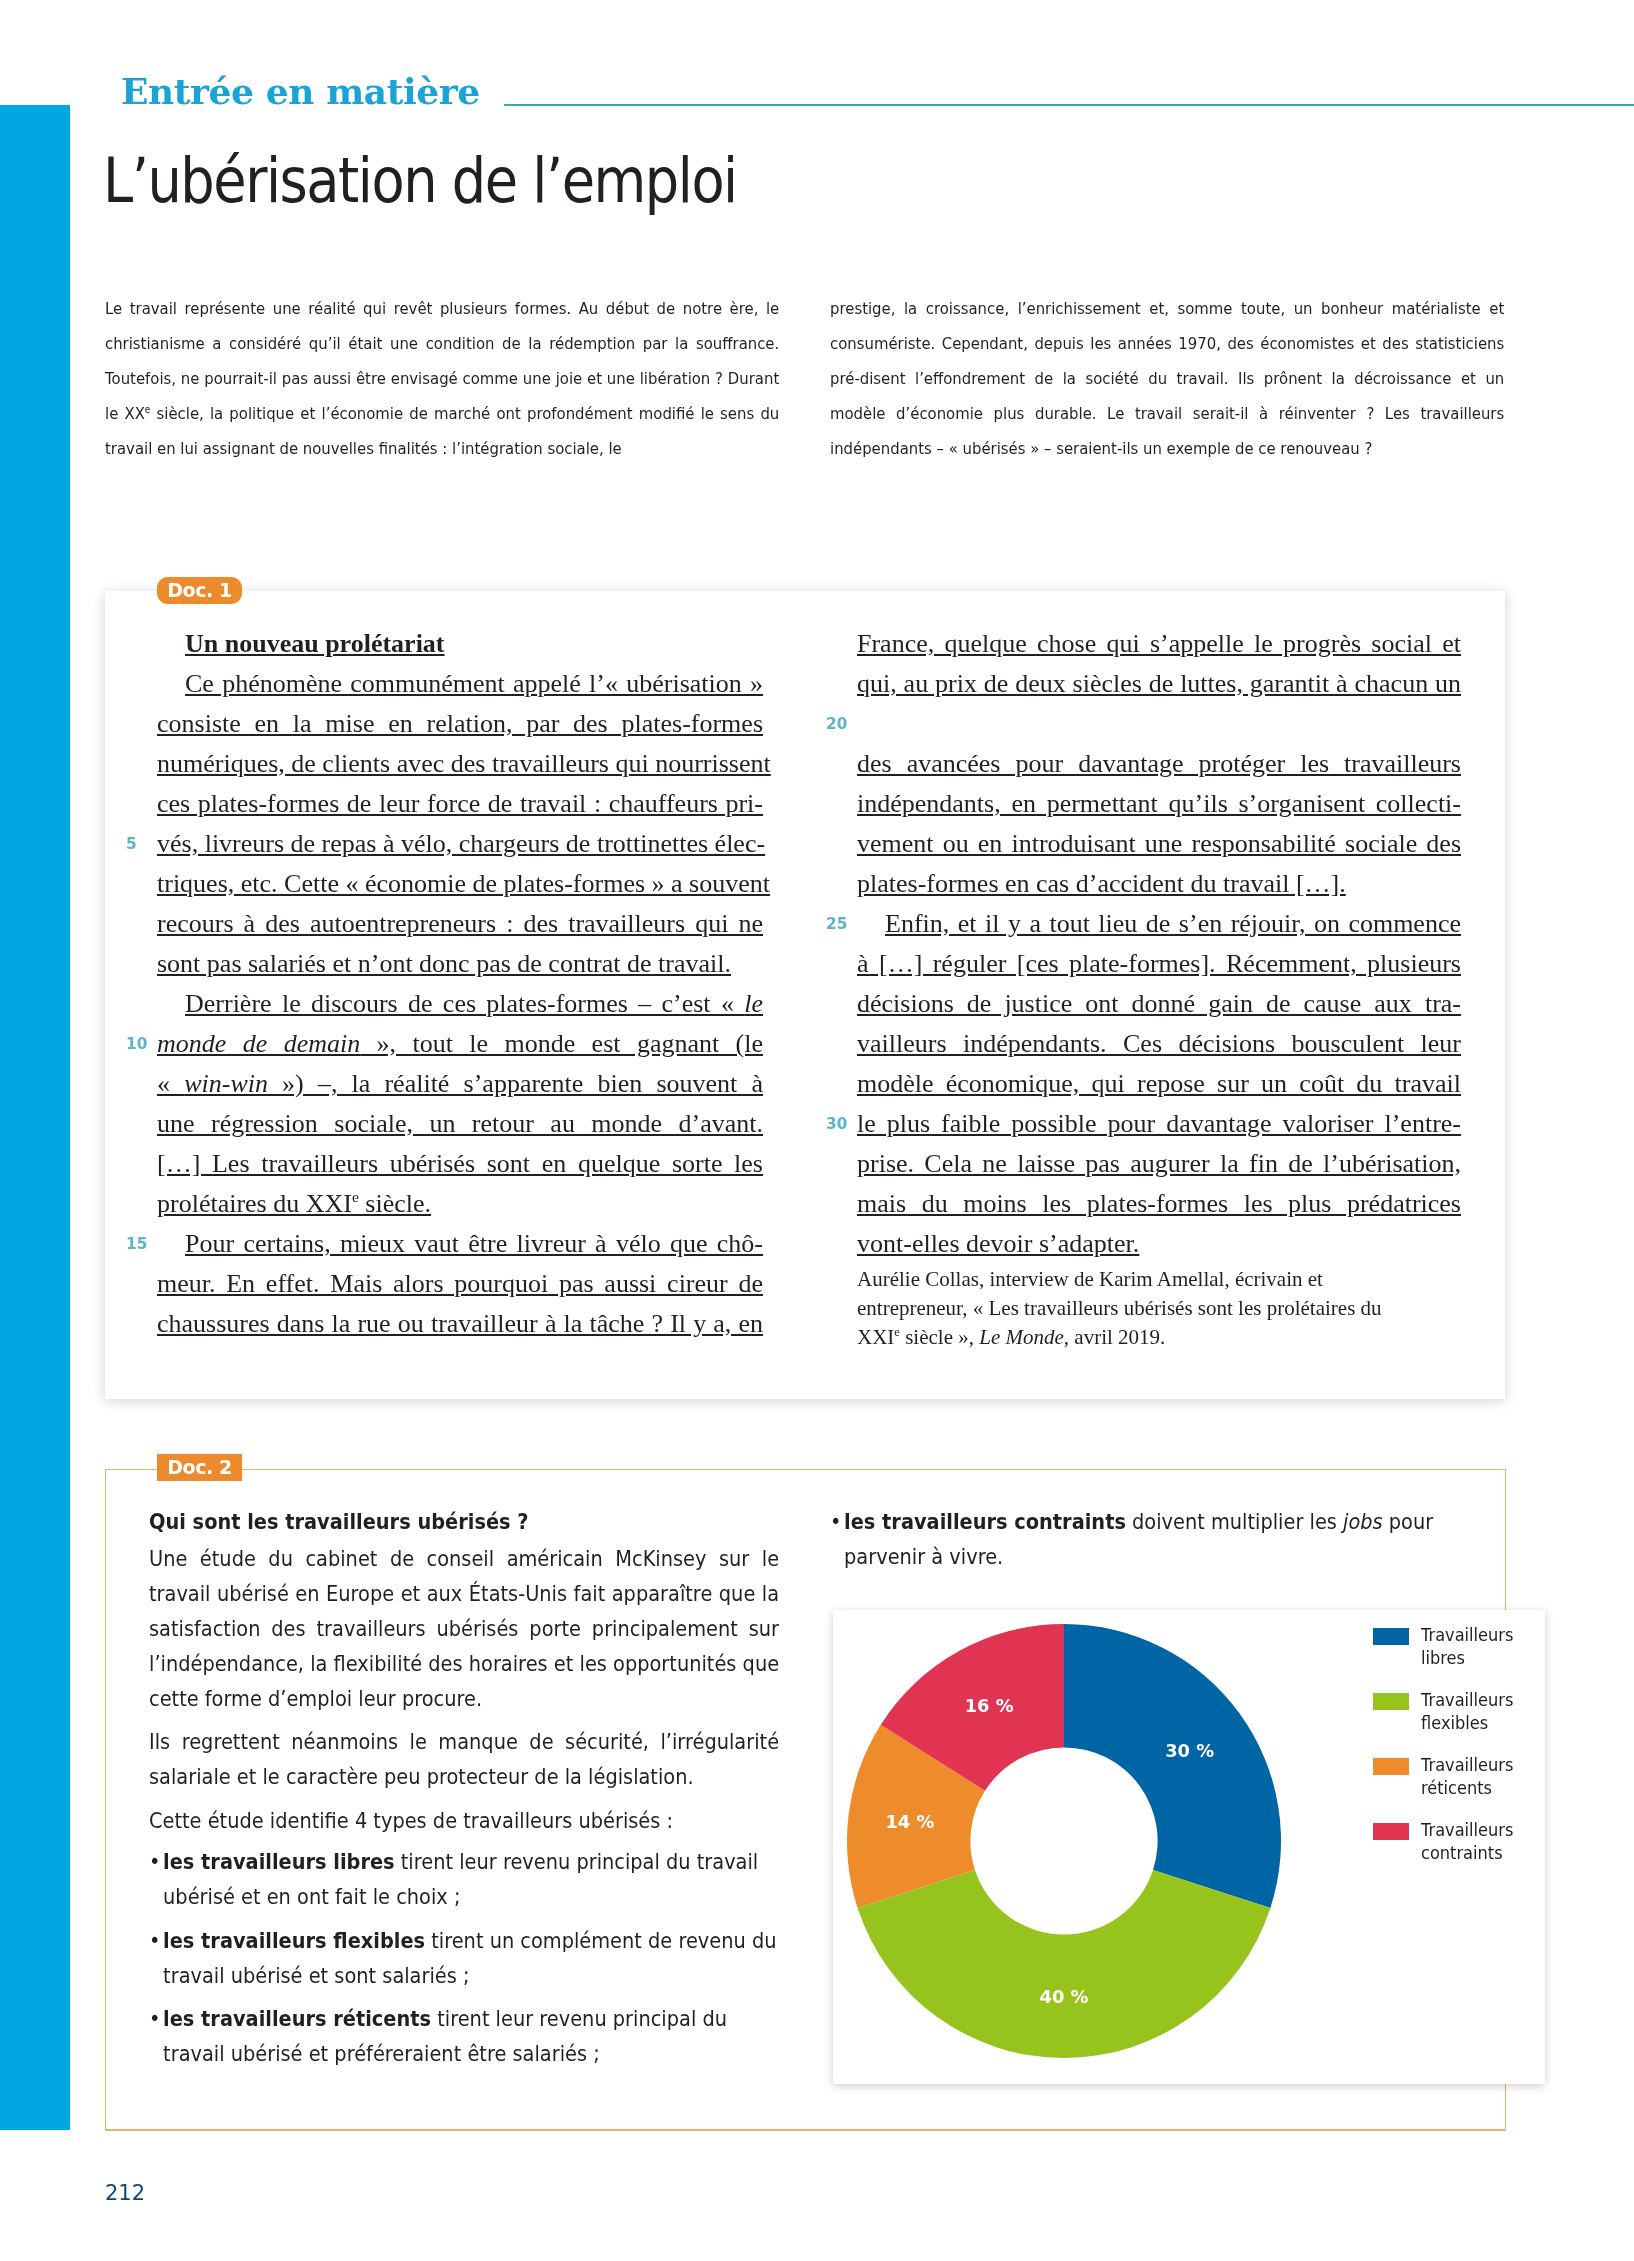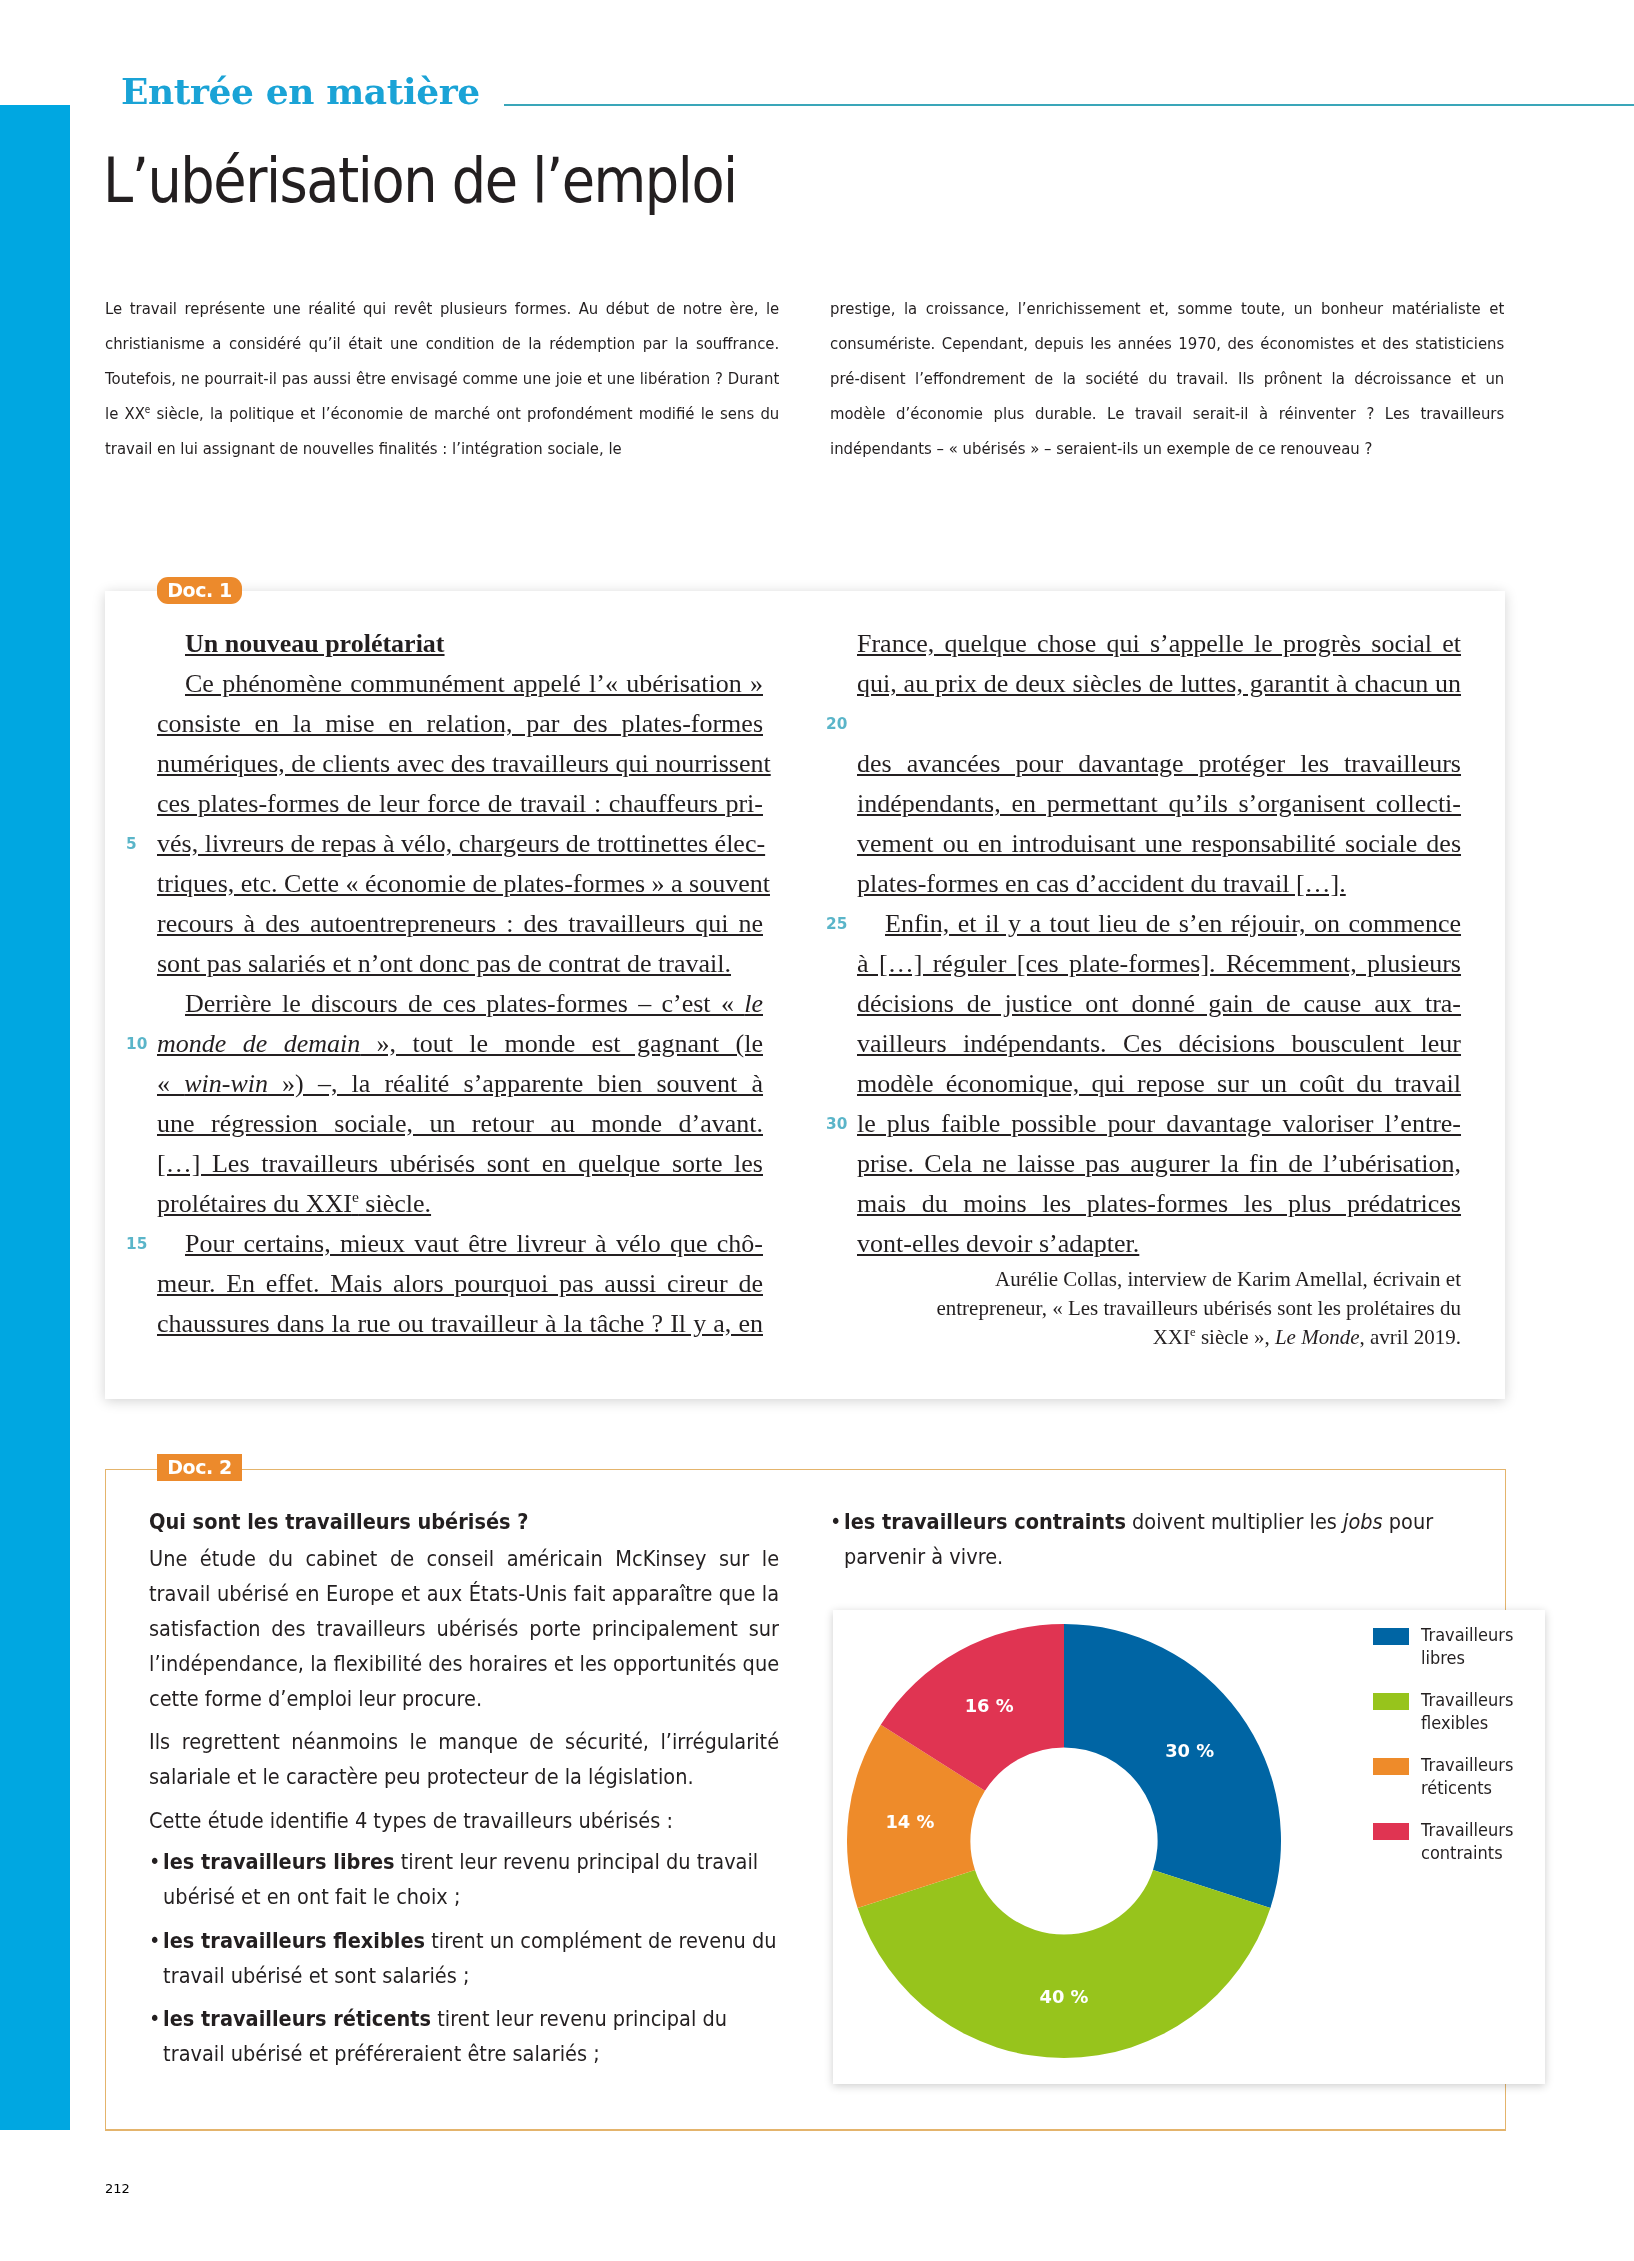--- a/index.html
+++ b/index.html
@@ -25,21 +25,21 @@
   .doc1-label { left: 157px; top: 577px; border-radius: 11px; }
 
   .serif-col { position: absolute; font-family: "Liberation Serif", serif; font-size: 26px; line-height: 40px; color: #231f20; text-decoration: underline; }
   .serif-col .ln { display: block; white-space: nowrap; text-align: justify; text-align-last: justify; height: 40px; position: relative; }
   .serif-col .ln.last { text-align-last: left; }
   .serif-col .ln.indent { padding-left: 28px; }
   .lnum { position: absolute; left: -31px; top: 0; width: 22px; text-align: left; font-family: "DejaVu Sans", sans-serif; font-weight: bold; font-size: 15.3px; color: #5ab5c9; line-height: 40px; }
   .doc1-col-left { left: 157px; top: 624px; width: 606px; }
   .doc1-col-right { left: 857px; top: 624px; width: 604px; }
   .doc1-title { font-weight: bold; font-size: 26px; padding-left: 28px; height: 40px; display: block; }
-  .source { position: absolute; left: 857px; top: 1265px; width: 604px; text-align: right; font-family: "Liberation Serif", serif; font-size: 21px; line-height: 29px; color: #231f20; }
+  .source { position: absolute; left: 857px; top: 1265px; width: 604px; text-align: left; font-family: "Liberation Serif", serif; font-size: 21px; line-height: 29px; color: #231f20; }
   .ital { font-style: italic; }
 
   
   .doc2-box { position: absolute; left: 105px; top: 1469px; width: 1401px; height: 662px; border: 1.7px solid #e4b46c; border-bottom-width: 2.6px; }
   .doc2-label { left: 157px; top: 1454px; }
 
   .sans-col { position: absolute; font-family: "DejaVu Sans", sans-serif; font-size: 22px; line-height: 35px; color: #231f20; }
   .sans-col .inner { transform: scaleX(0.88); transform-origin: left top; }
   .doc2-left { left: 149px; top: 1504px; width: 630px; }
   .doc2-left .inner { width: 716px; }
@@ -51,21 +51,21 @@
   .bullet::before { content: "•"; position: absolute; left: 0; top: 0; }
   .bold { font-weight: bold; }
 
   .chart-box { position: absolute; left: 833px; top: 1610px; width: 712px; height: 474px; background: #fff; box-shadow: 0 1.7px 8.5px rgba(0,0,0,0.2); }
   .donut { position: absolute; left: 847px; top: 1624px; width: 434px; height: 434px; }
   .legend { position: absolute; left: 1373px; top: 1623px; font-family: "DejaVu Sans", sans-serif; font-size: 18px; line-height: 23px; color: #231f20; }
   .legend-item { position: relative; padding-left: 48px; height: 65px; }
   .legend-swatch { position: absolute; left: 0; top: 5.1px; width: 36px; height: 17px; }
   .legend-text { display: block; transform: scaleX(0.9); transform-origin: left top; width: 136px; }
 
-  .page-number { position: absolute; left: 105px; top: 2181px; font-family: "DejaVu Sans", sans-serif; font-size: 13px; color: #000000; }
+  .page-number { position: absolute; left: 105px; top: 2181px; font-family: "DejaVu Sans", sans-serif; font-size: 21px; color: #0c4a6e; }
 </style>
 </head>
 <body>
 
 <div class="side-bar"></div>
 
 <div class="kicker">Entrée en matière</div>
 <div class="kicker-rule"></div>
 <h1 class="page-title">L’ubérisation de l’emploi</h1>
 

